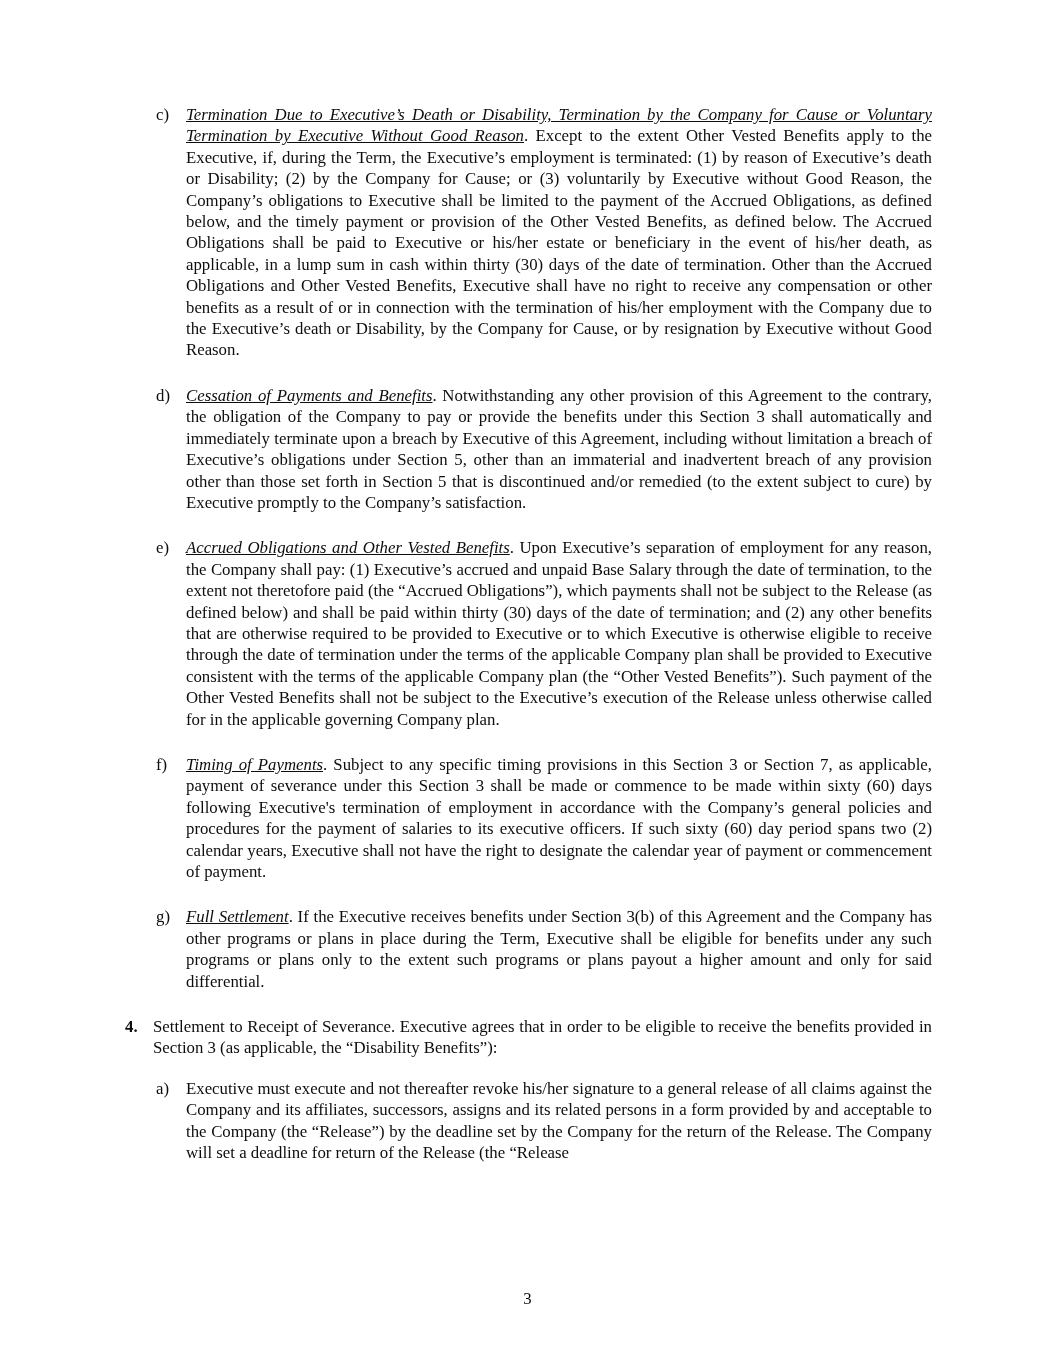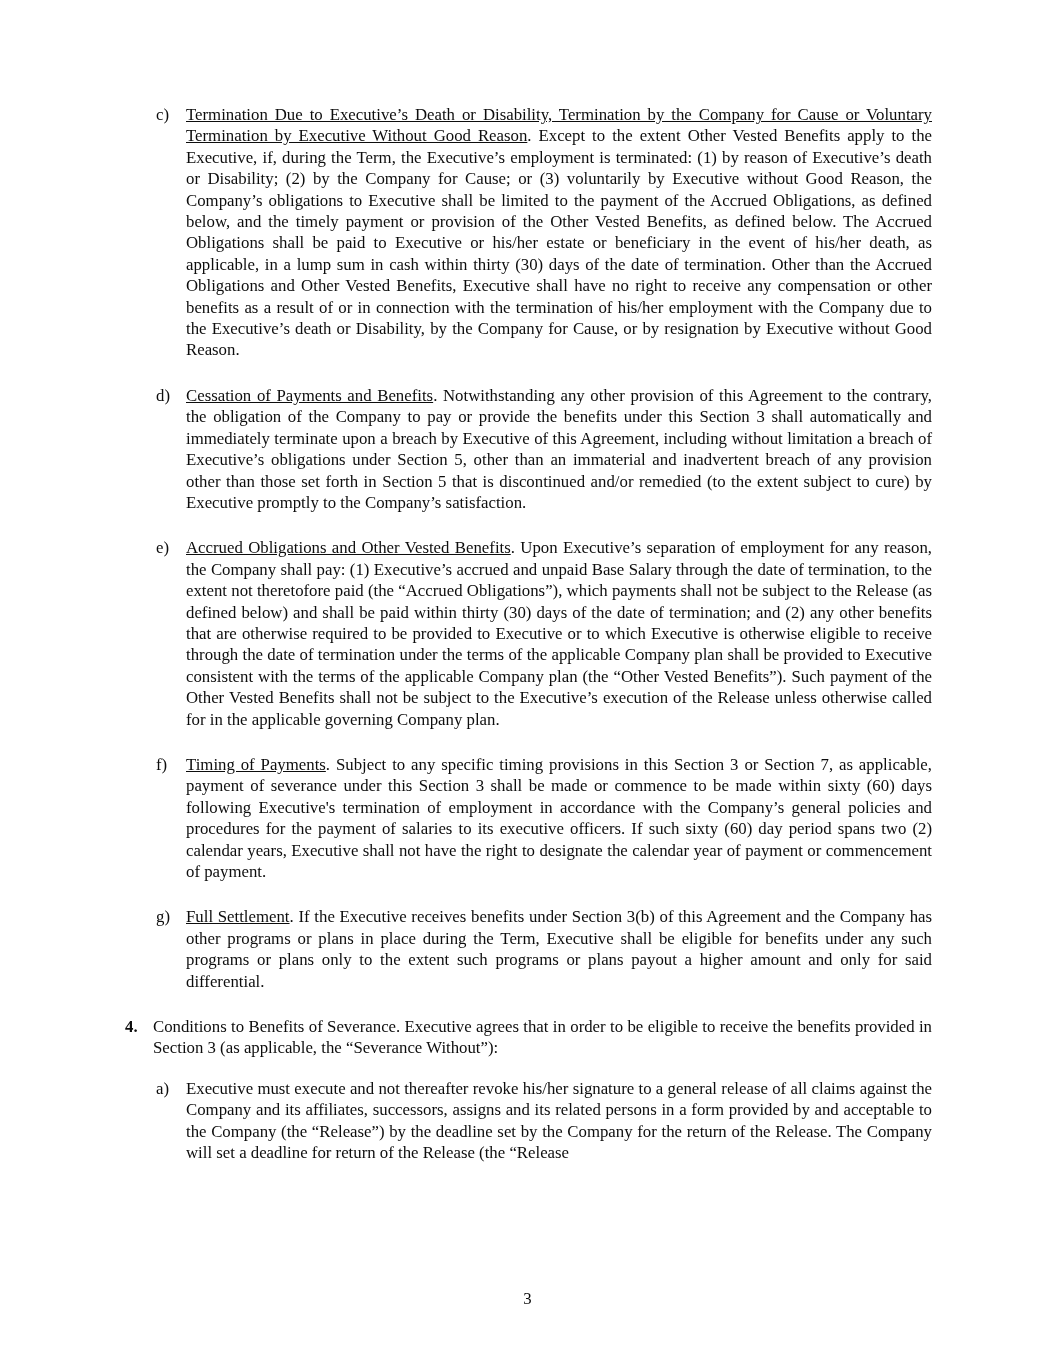--- a/index.html
+++ b/index.html
@@ -23,21 +23,21 @@
   .para {
     display: flex;
     align-items: flex-start;
     text-align: justify;
     margin-bottom: 24px;
   }
   .para.sub > .label { flex: 0 0 30px; margin-left: 33px; }
   .para.main > .label { flex: 0 0 28px; margin-left: 2px; font-weight: bold; }
   .para.main { margin-bottom: 19px; }
   .para > .body { flex: 1; }
-  .run-u { text-decoration: underline; }
+  .run-u { text-decoration: underline; font-style: italic; }
   .run-b { font-weight: normal; }
   .footer {
     position: absolute;
     left: 0;
     right: 0;
     top: 1288px;
     text-align: center;
     font-family: "Liberation Serif", serif;
     font-size: 16.8px;
     color: #0d0d0d;
@@ -68,21 +68,21 @@
     <div class="body"><span class="run-u">Timing of Payments</span><span class="run">. Subject to any specific timing provisions in this Section 3 or Section 7, as applicable, payment of severance under this Section 3 shall be made or commence to be made within sixty (60) days following Executive's termination of employment in accordance with the Company’s general policies and procedures for the payment of salaries to its executive officers. If such sixty (60) day period spans two (2) calendar years, Executive shall not have the right to designate the calendar year of payment or commencement of payment.</span></div>
   </div>
 
   <div class="para sub">
     <div class="label">g)</div>
     <div class="body"><span class="run-u">Full Settlement</span><span class="run">. If the Executive receives benefits under Section 3(b) of this Agreement and the Company has other programs or plans in place during the Term, Executive shall be eligible for benefits under any such programs or plans only to the extent such programs or plans payout a higher amount and only for said differential.</span></div>
   </div>
 
   <div class="para main">
     <div class="label">4.</div>
-    <div class="body"><span class="run-b">Conditions to Benefits of Severance.</span><span class="run"> Executive agrees that in order to be eligible to receive the benefits provided in Section 3 (as applicable, the “</span><span class="run-b">Severance Without</span><span class="run">”):</span></div>
+    <div class="body"><span class="run-b">Settlement to Receipt of Severance.</span><span class="run"> Executive agrees that in order to be eligible to receive the benefits provided in Section 3 (as applicable, the “</span><span class="run-b">Disability Benefits</span><span class="run">”):</span></div>
   </div>
 
   <div class="para sub">
     <div class="label">a)</div>
     <div class="body"><span class="run">Executive must execute and not thereafter revoke his/her signature to a general release of all claims against the Company and its affiliates, successors, assigns and its related persons in a form provided by and acceptable to the Company (the “</span><span class="run-b">Release</span><span class="run">”) by the deadline set by the Company for the return of the Release. The Company will set a deadline for return of the Release (the “</span><span class="run-b">Release</span></div>
   </div>
 </div>
   <div class="footer">3</div>
 </div>
 

